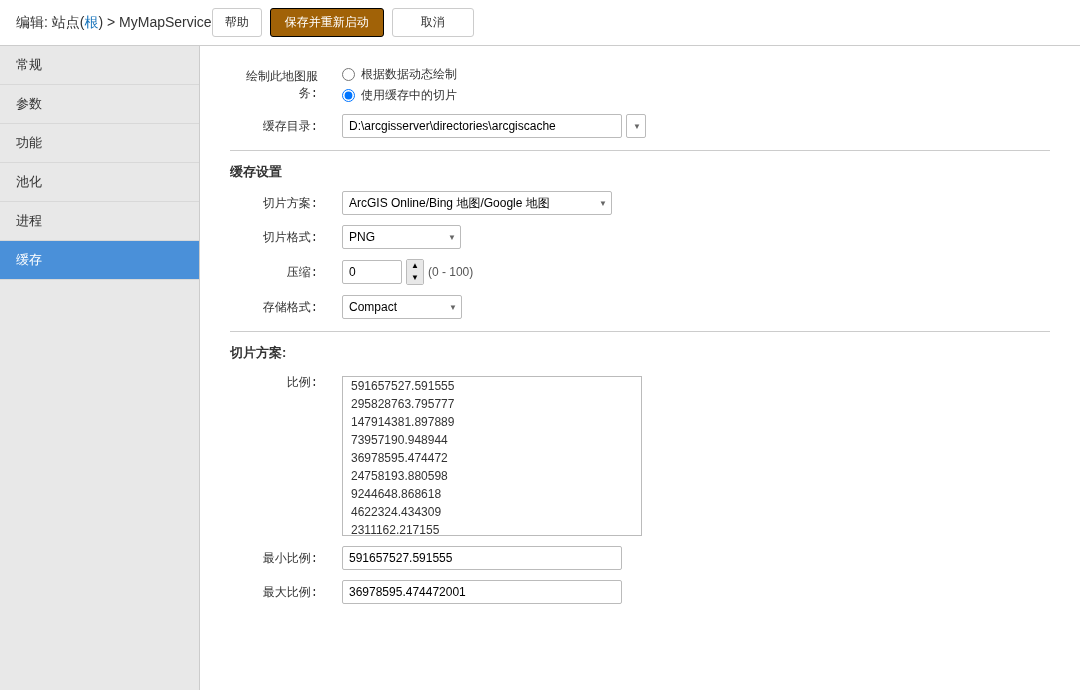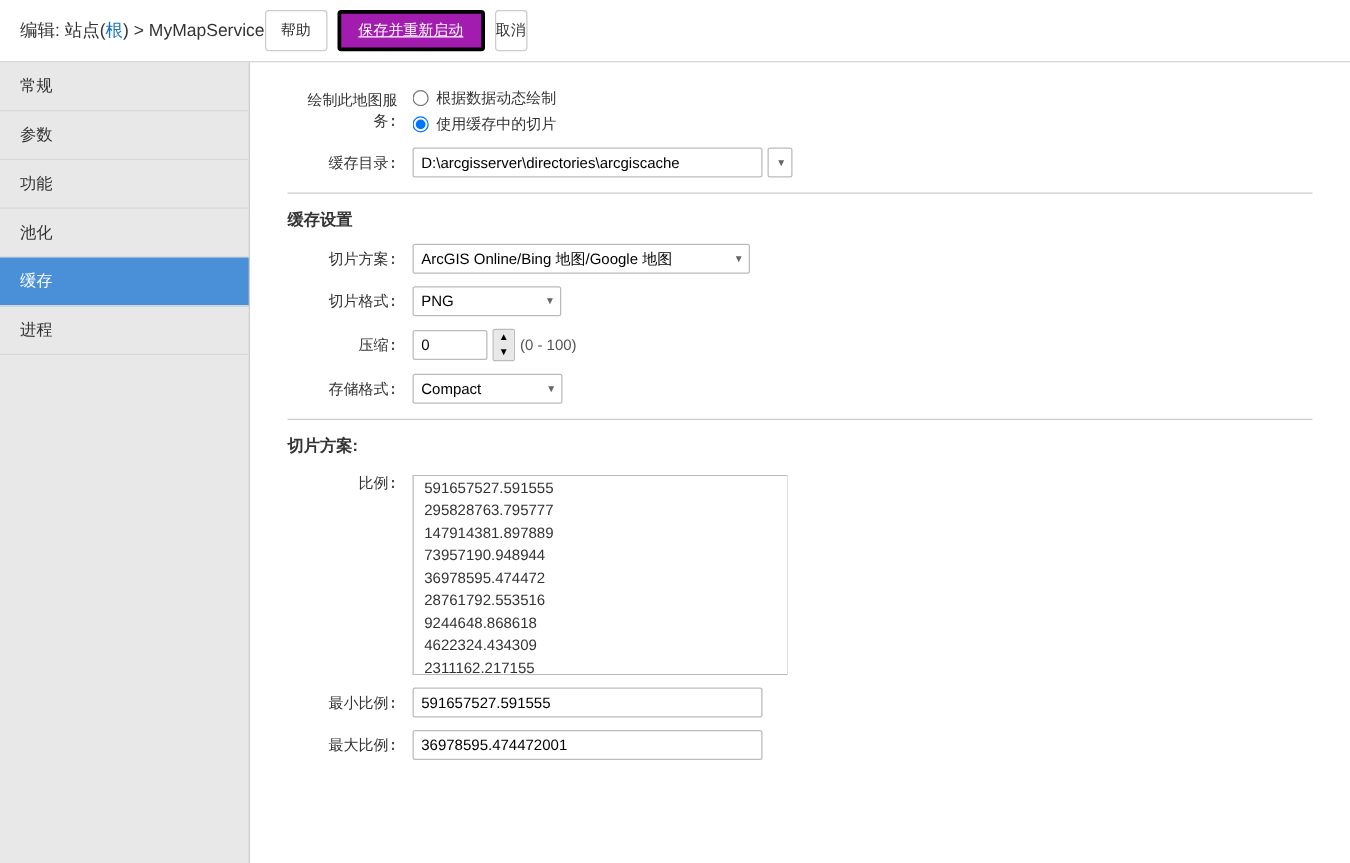--- a/index.html
+++ b/index.html
@@ -10,22 +10,22 @@
       border-bottom: 1px solid #ccc;
       padding: 8px 16px;
       display: flex;
       align-items: center;
       justify-content: flex-start;
     }
     .breadcrumb { font-size: 14px; color: #333; }
     .breadcrumb a { color: #1a75bb; text-decoration: none; }
     .top-actions { display: flex; gap: 8px; }
     .btn-help { background: #fff; border: 1px solid #ccc; padding: 5px 12px; cursor: pointer; border-radius: 3px; color: #333; font-size: 12px; }
-    .btn-save { background: #a21caf; border: 3px solid #000000; padding: 5px 14px; cursor: pointer; border-radius: 3px; color: #fff; font-size: 12px; text-decoration: underline; }
-    .btn-cancel { background: #fff; border: 1px solid #ccc; padding: 5px 0; cursor: pointer; border-radius: 3px; color: #333; font-size: 12px; }
+    .btn-save { background: #a16207; border: 1px solid #000000; padding: 5px 14px; cursor: pointer; border-radius: 3px; color: #fff; font-size: 12px; }
+    .btn-cancel { background: #fff; border: 1px solid #ccc; padding: 5px 28px; cursor: pointer; border-radius: 3px; color: #333; font-size: 12px; }
 
     .main-container { display: flex; height: calc(100vh - 44px); }
 
     .sidebar {
       width: 200px;
       background: #e8e8e8;
       border-right: 1px solid #ccc;
       flex-shrink: 0;
     }
     .sidebar-item {
@@ -64,20 +64,21 @@
       text-align: right;
       padding-right: 12px;
       color: #333;
       font-size: 12px;
       flex-shrink: 0;
       font-family: Liberation Mono, monospace;
     }
     .form-control {
       flex: 1;
       max-width: 520px;
+      margin-left: 12px;
     }
 
     .radio-group { display: flex; flex-direction: column; gap: 4px; }
     .radio-item { display: flex; align-items: center; gap: 6px; font-size: 12px; cursor: pointer; }
     .radio-item input[type="radio"] { cursor: pointer; }
 
     .select-input {
       border: 1px solid #bbb;
       background: #fff;
       padding: 4px 6px;
@@ -217,22 +218,22 @@
   </div>
 </div>
 
 <div class="main-container">
 
   <div class="sidebar">
     <div class="sidebar-item">常规</div>
     <div class="sidebar-item">参数</div>
     <div class="sidebar-item">功能</div>
     <div class="sidebar-item">池化</div>
+    <div class="sidebar-item">进程</div>
     <div class="sidebar-item active">缓存</div>
-    <div class="sidebar-item">进程</div>
   </div>
 
   <div class="content">
 
     <div class="form-row">
       <div class="form-label">绘制此地图服务:</div>
       <div class="form-control radio-group">
         <label class="radio-item">
           <input type="radio" name="draw_mode" value="dynamic" style="">
           <span>根据数据动态绘制</span>
@@ -314,21 +315,21 @@
     <div class="form-row" style="align-items: flex-start;">
       <div class="form-label" style="padding-top:2px;">比例:</div>
       <div class="form-control">
         <div class="scale-list-container scrollbar-style" style="margin-top:4px; width:300px;">
 
         <div class="scale-list-item">591657527.591555</div>
             <div class="scale-list-item">295828763.795777</div>
             <div class="scale-list-item">147914381.897889</div>
             <div class="scale-list-item">73957190.948944</div>
             <div class="scale-list-item">36978595.474472</div>
-            <div class="scale-list-item">28761792.553516</div>
+            <div class="scale-list-item">24758193.880598</div>
             <div class="scale-list-item">9244648.868618</div>
             <div class="scale-list-item">4622324.434309</div>
             <div class="scale-list-item">2311162.217155</div>
           </div>
       </div>
     </div>
 
     <div class="form-row">
       <div class="form-label">最小比例:</div>
       <div class="form-control">

